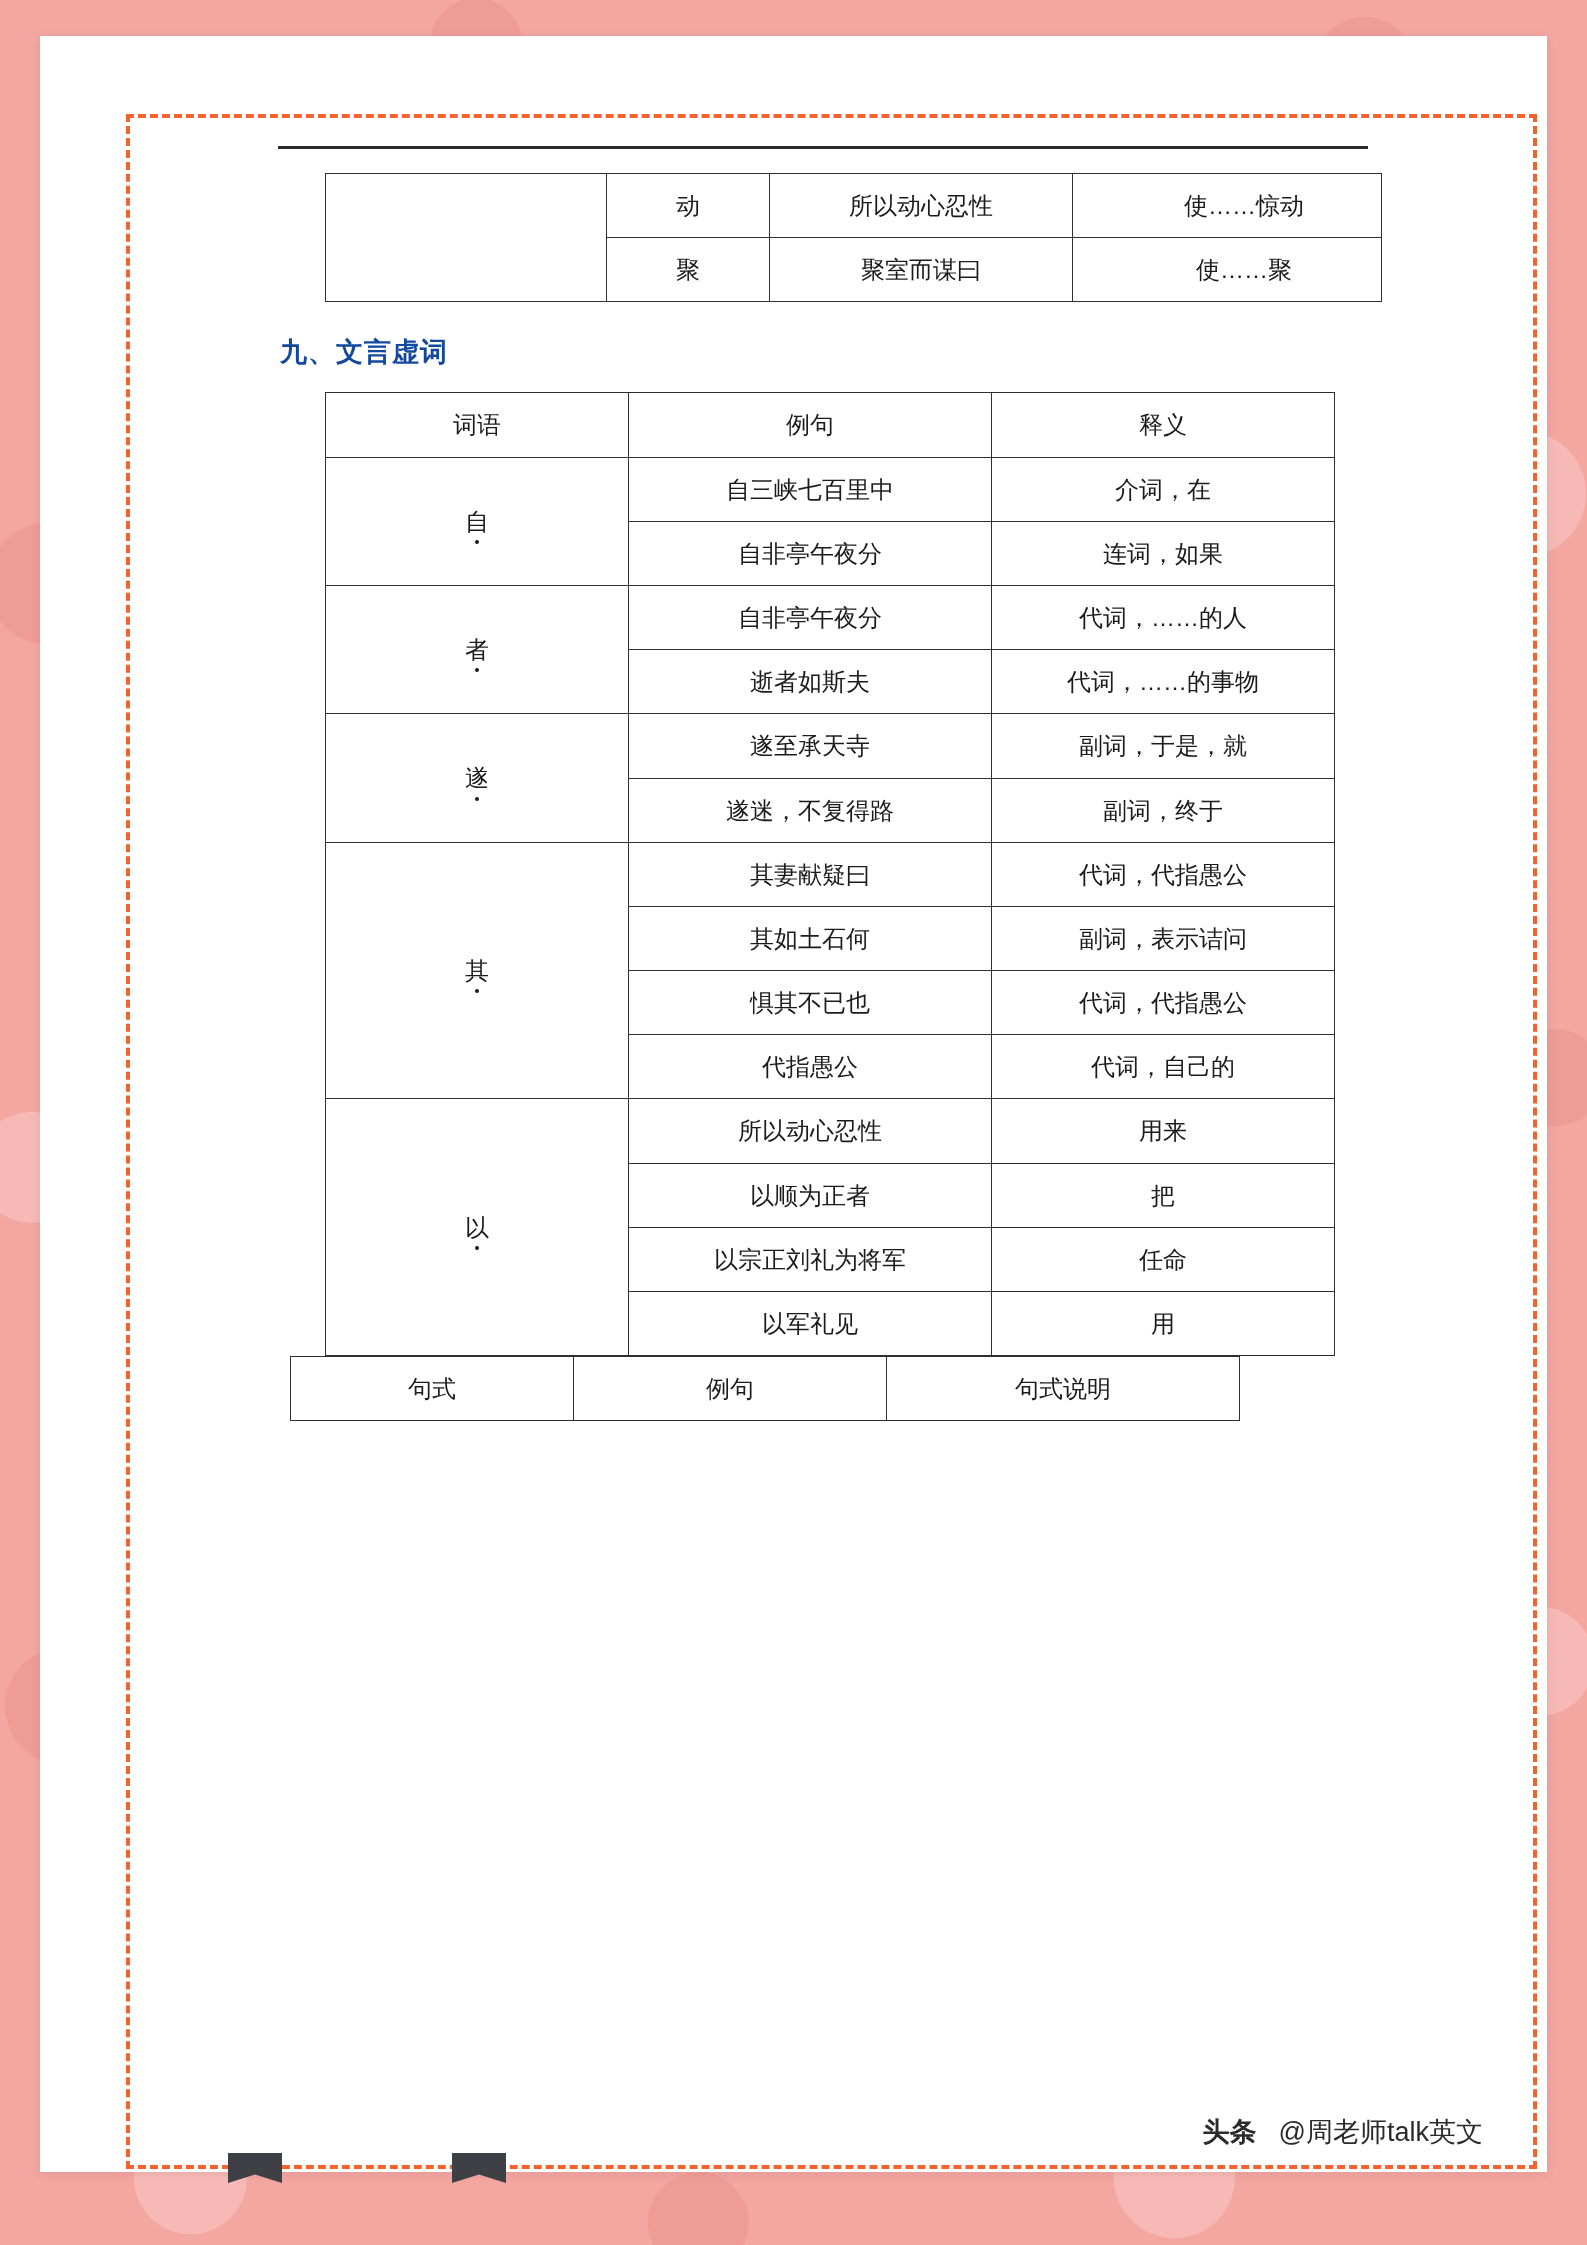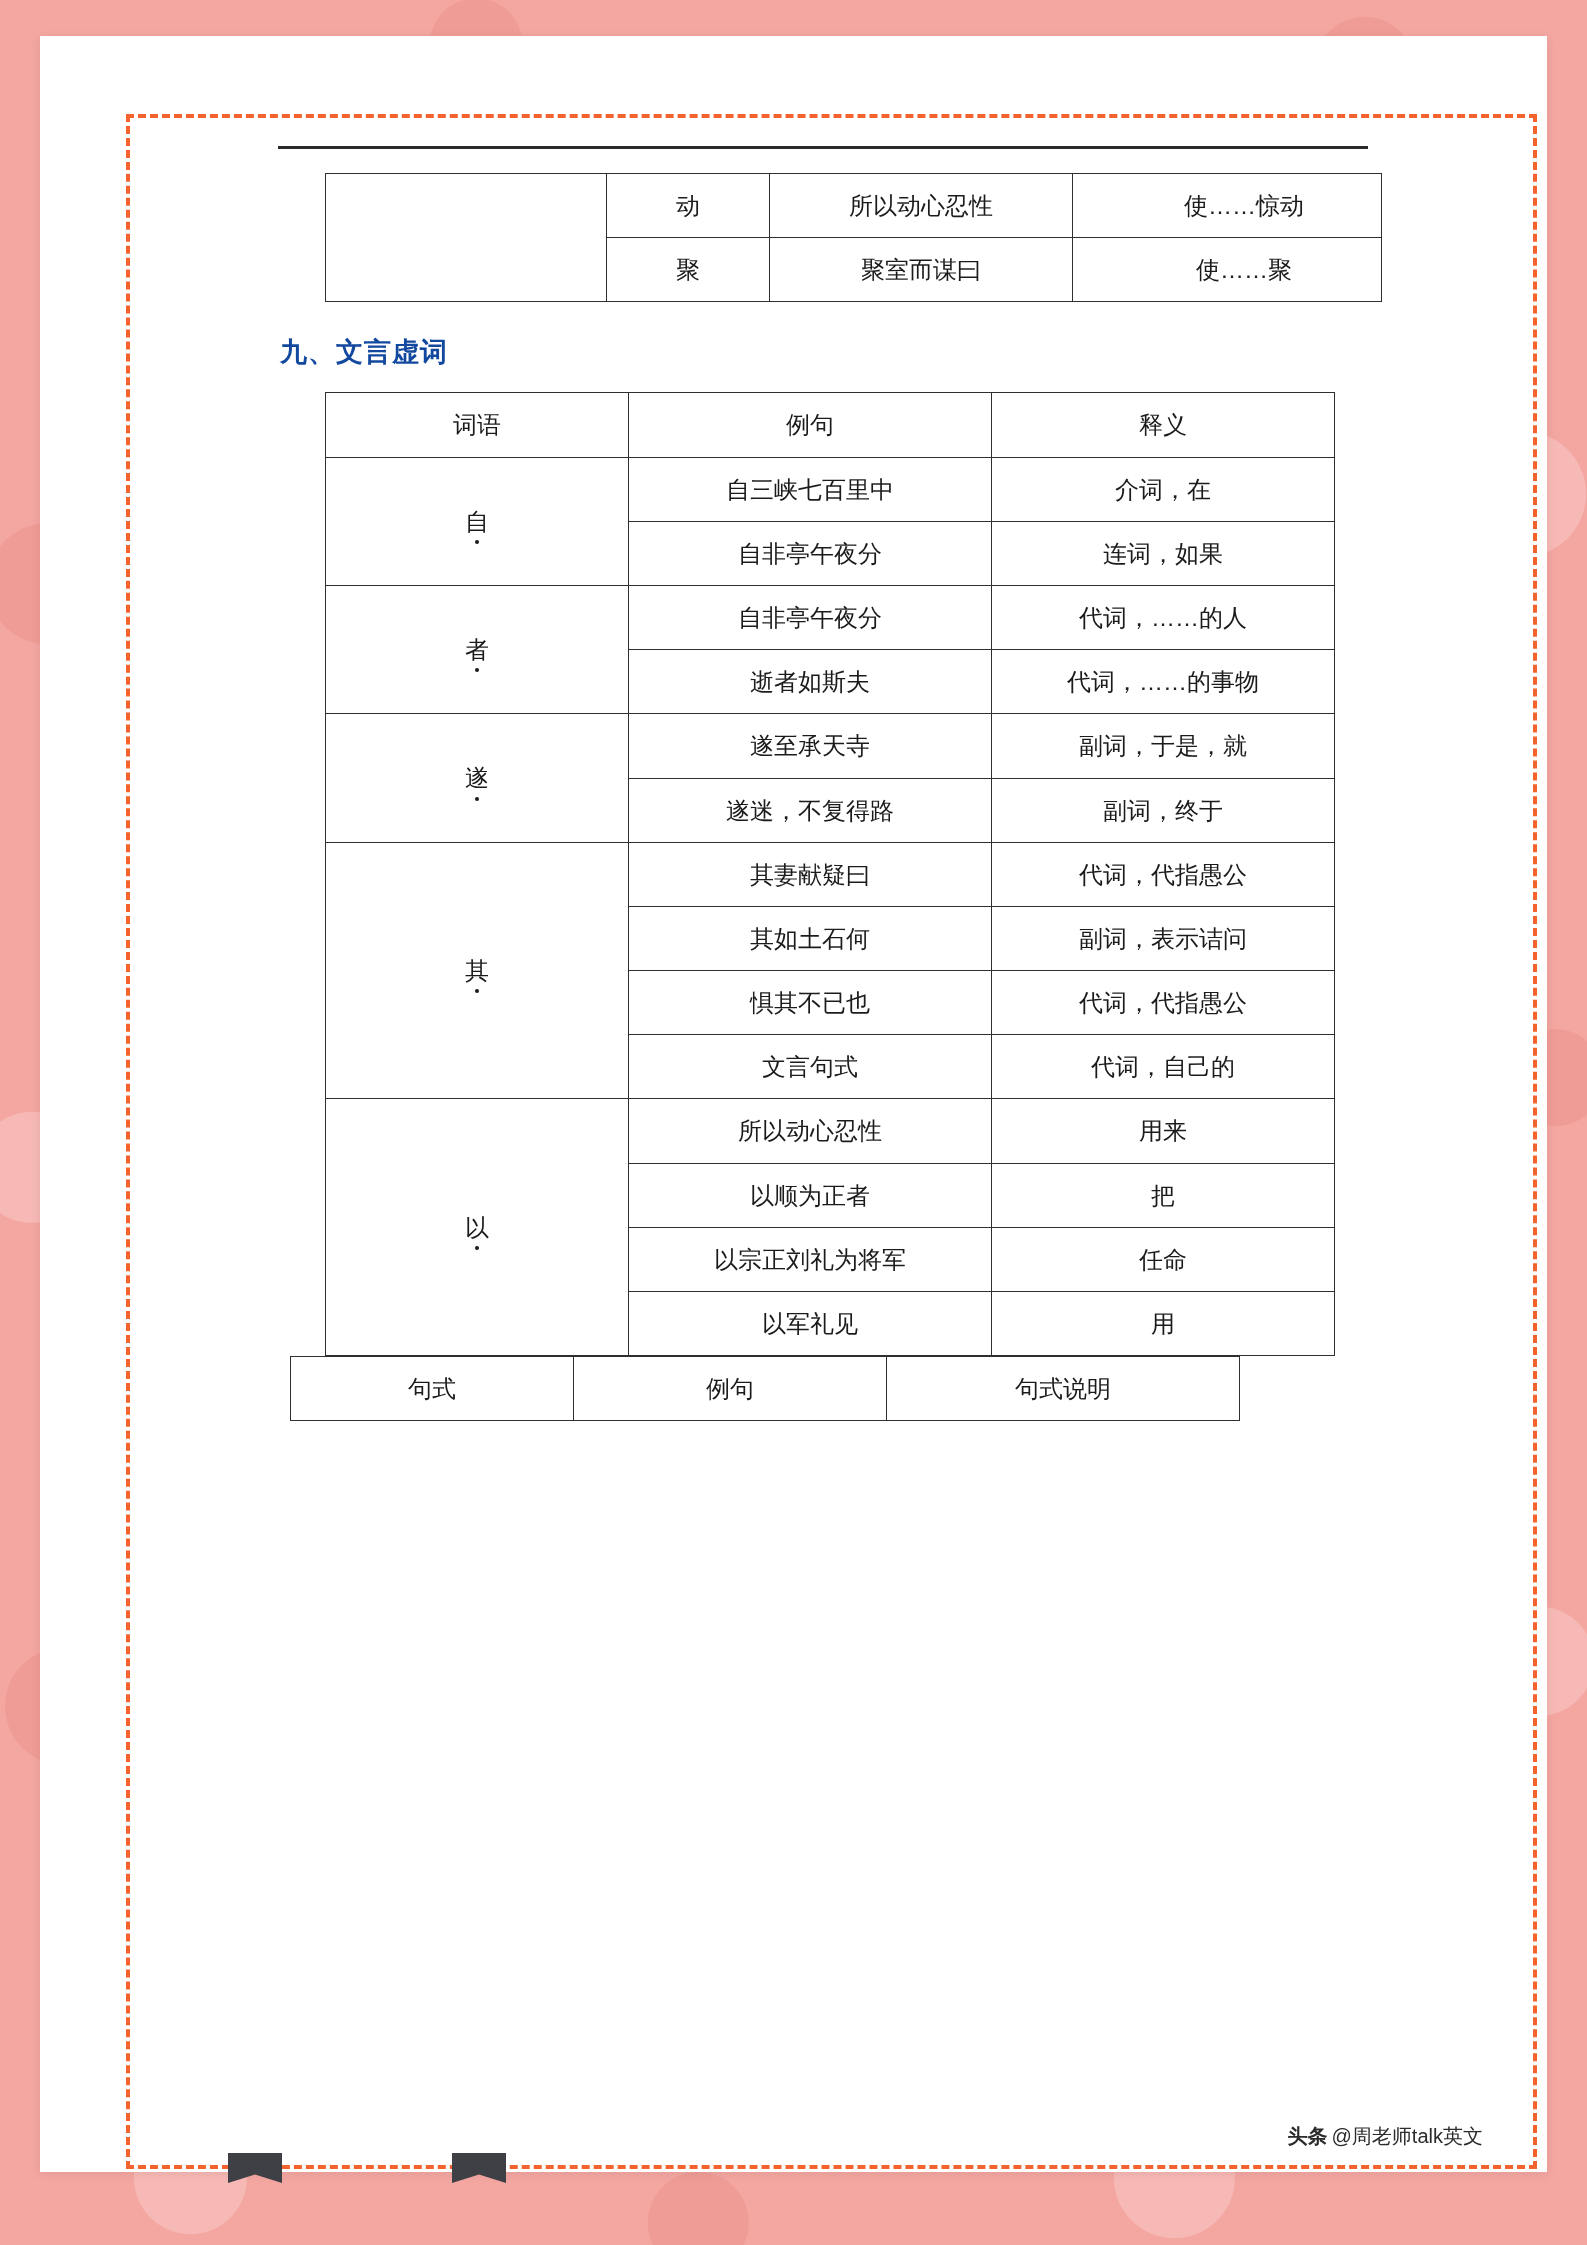--- a/index.html
+++ b/index.html
@@ -139,26 +139,26 @@
     width: 4px;
     height: 4px;
     border-radius: 50%;
     background: #1b1b1b;
   }
 
   .watermark {
     position: absolute;
     right: 64px;
     bottom: 22px;
-    font-size: 20px;
+    font-size: 27px;
     color: #2b2b2b;
     font-family: "Liberation Sans", "DejaVu Sans", sans-serif;
     display: flex;
     align-items: center;
-    gap: 4px;
+    gap: 22px;
   }
   .watermark .wm-logo { font-weight: bold; }
 </style>
 </head>
 <body>
 
 <div class="bg-pattern"></div>
 
 <div class="page-card">
 
@@ -231,21 +231,21 @@
       </tr>
       <tr>
         <td class="k1">其如土石何</td>
         <td class="k2">副词，表示诘问</td>
       </tr>
       <tr>
         <td class="k1">惧其不已也</td>
         <td class="k2">代词，代指愚公</td>
       </tr>
       <tr>
-        <td class="k1">文言句式</td>
+        <td class="k1">代指愚公</td>
         <td class="k2">代词，自己的</td>
       </tr>
 
       <tr>
         <td class="k0" rowspan="4"><span class="dotted">以</span></td>
         <td class="k1">所以动心忍性</td>
         <td class="k2">用来</td>
       </tr>
       <tr>
         <td class="k1">以顺为正者</td>

